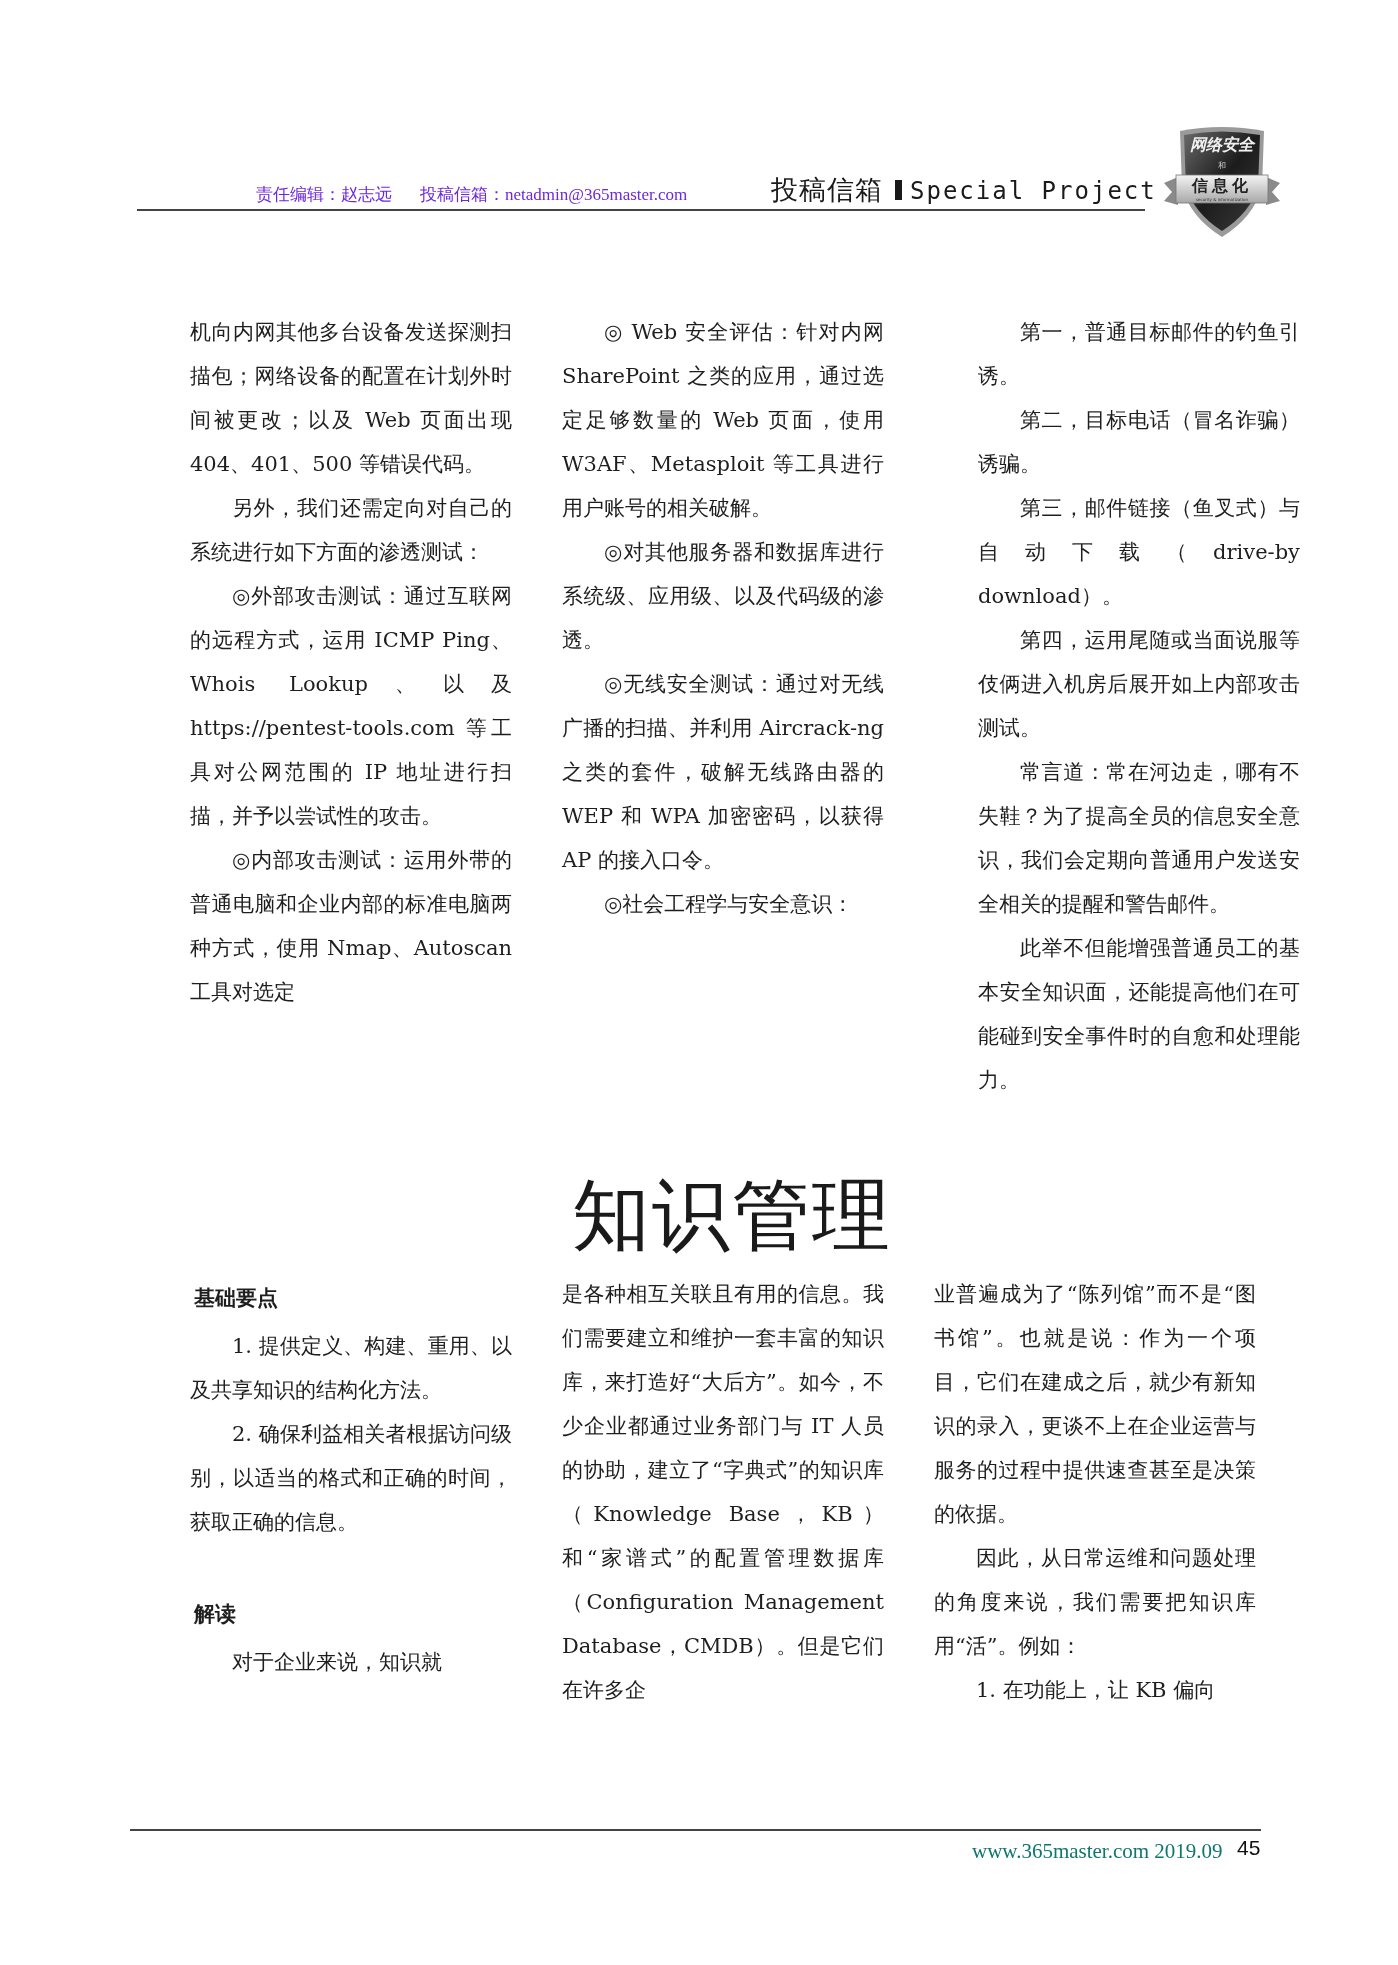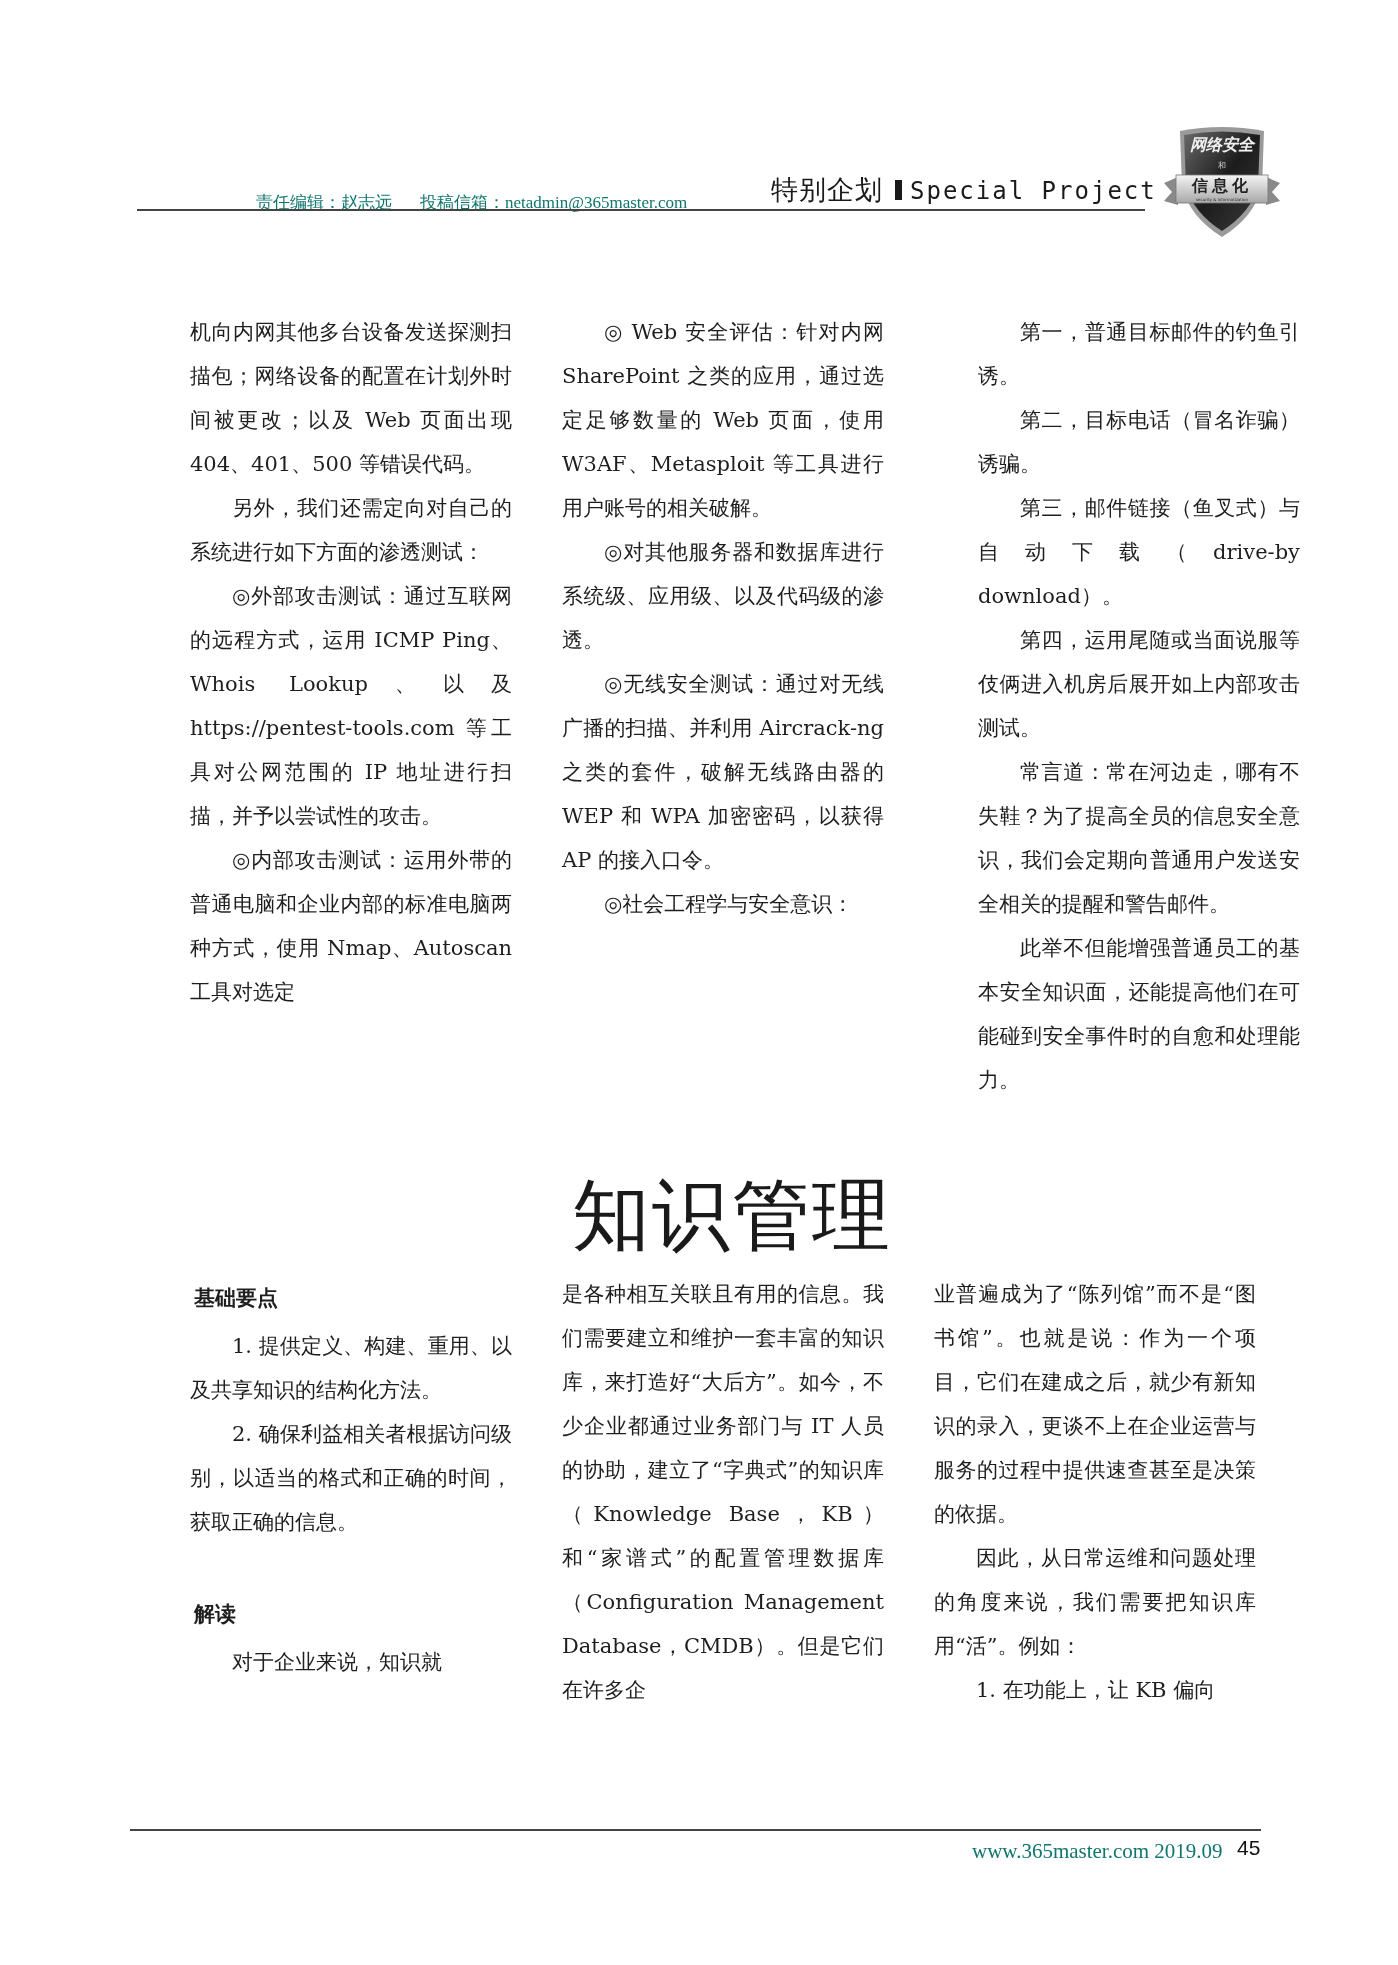--- a/index.html
+++ b/index.html
@@ -1,20 +1,20 @@
 <!DOCTYPE html>
 <html><head>
 <meta charset="utf-8">
 <style>
   html, body { margin: 0; padding: 0; background: #ffffff; }
   body { width: 1398px; height: 1965px; position: relative; overflow: hidden;
          font-family: "DejaVu Serif", "Liberation Serif", serif; color: #1e1e1e; }
 
   .header { position: absolute; left: 0; top: 0; width: 1398px; height: 250px; }
-  .header-meta { position: absolute; left: 256px; top: 191px; font-size: 17px; color: #0f766e;
+  .header-meta { position: absolute; left: 256px; top: 183px; font-size: 17px; color: #6d28d9;
                  font-family: "Liberation Serif", "DejaVu Serif", serif; white-space: nowrap; }
   .header-meta .gap { display: inline-block; width: 28px; }
   .header-section { position: absolute; left: 771px; top: 172px; white-space: nowrap; color: #1a1a1a; }
   .header-section .cn { font-family: "DejaVu Sans", sans-serif; font-size: 27px; letter-spacing: 1px; }
   .header-section .bar { display: inline-block; width: 7px; height: 20px; background: #1a1a1a;
                          margin: 0 8px 0 12px; vertical-align: -1px; }
   .header-section .en { font-family: "DejaVu Sans Mono", "Liberation Mono", monospace; font-size: 24px; letter-spacing: 2px; }
   .header-rule { position: absolute; left: 137px; top: 209px; width: 1008px; height: 2px; background: #444; }
 
   .badge { position: absolute; left: 1162px; top: 125px; width: 120px; height: 115px; }
@@ -52,21 +52,21 @@
                  font-family: "Liberation Sans", sans-serif; }
 </style>
 </head>
 <body>
 
 <div class="header">
   <div class="header-meta">
     <span>责任编辑：赵志远</span><span class="gap"></span><span>投稿信箱：netadmin@365master.com</span>
   </div>
   <div class="header-section">
-    <span class="cn">特别企划</span><span class="bar"></span><span class="en">Special Project</span>
+    <span class="cn">投稿信箱</span><span class="bar"></span><span class="en">Special Project</span>
   </div>
   <div class="header-rule"></div>
 
   <svg class="badge" viewBox="0 0 120 115">
     <defs>
       <linearGradient id="sg" x1="0" y1="0" x2="1" y2="1">
         <stop offset="0" stop-color="#6a6a6a"></stop>
         <stop offset="0.5" stop-color="#1c1c1c"></stop>
         <stop offset="1" stop-color="#3a3a3a"></stop>
       </linearGradient>

